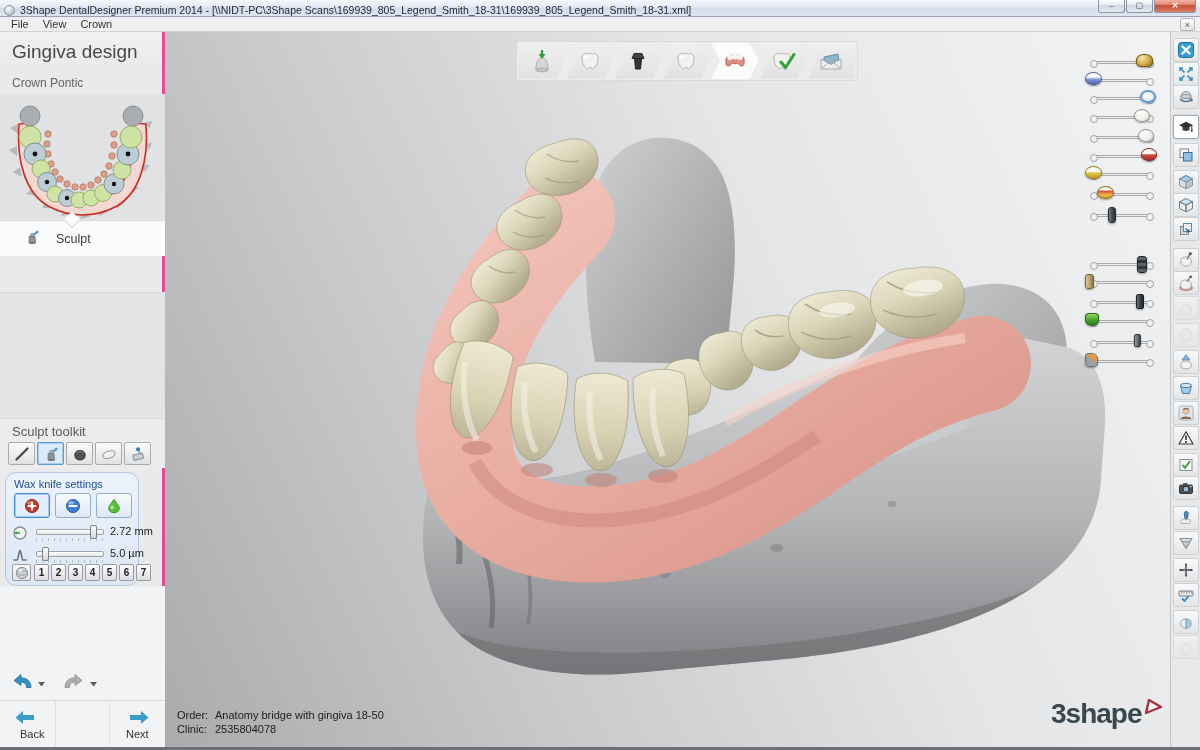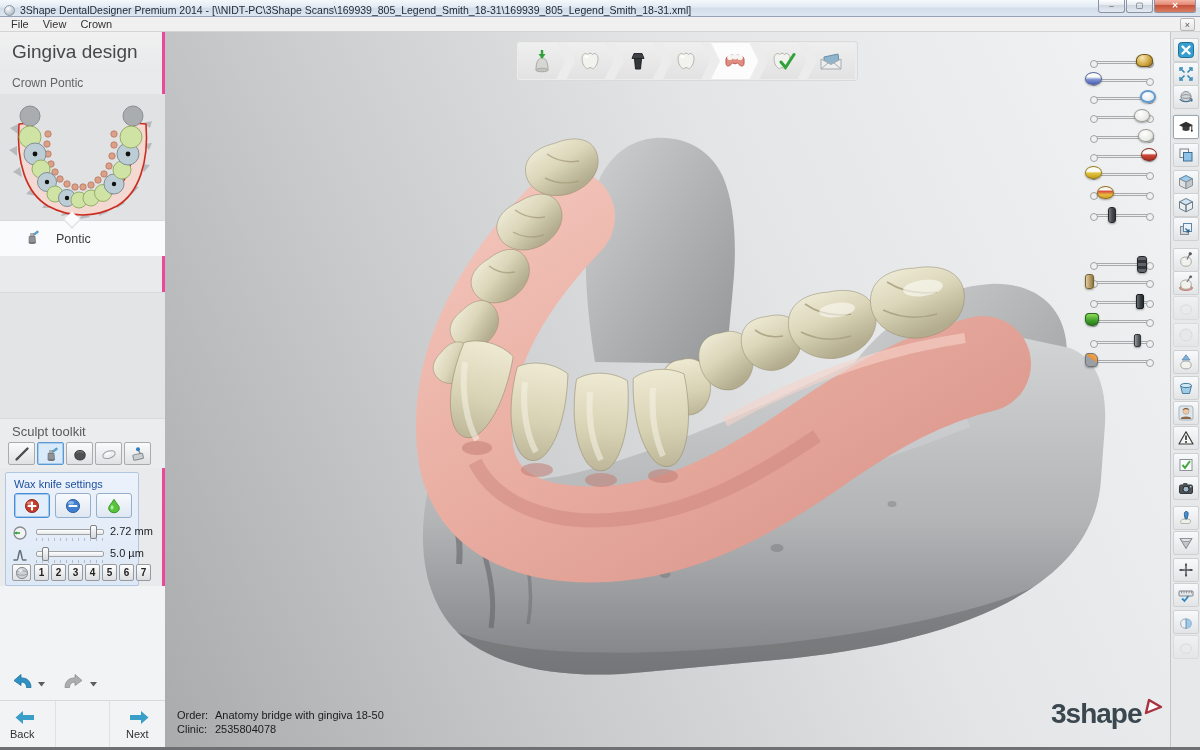--- a/index.html
+++ b/index.html
@@ -31,21 +31,21 @@
 .side-step .s-icon{width:22px;height:20px;margin:0 10px 0 24px}
 .side-step .s-label{font-size:12.5px;color:#3b3c3d}
 .side-step.active{background:#fafbfc}
 .side-step.active .notch{position:absolute;top:-7px;left:66px;width:12px;height:12px;background:#fafbfc;border-right:1px solid #d9dadb;border-bottom:1px solid #d9dadb;transform:rotate(45deg)}
 #side-mid{position:absolute;left:0;top:260px;width:165px;height:126px;background:#e3e4e6;border-top:1px solid #d9dadb}
 #sculpt-toolkit{position:absolute;left:0;top:386px;width:165px;height:50px;background:#ebecee;border-top:1px solid #d9dadb}
 #sculpt-toolkit-title{position:absolute;left:12px;top:5px;font-size:13px;color:#585a5c}
 #sculpt-tools{position:absolute;left:8px;top:23px;display:flex}
 .tool-btn{width:27px;height:23px;margin-right:2px;border:1px solid #a9abad;border-radius:2px;background:linear-gradient(#fafbfb,#dfe1e3);display:flex;align-items:center;justify-content:center}
 .tool-btn.active{border:1px solid #5a9bd5;background:#d9eafa;box-shadow:inset 0 0 0 1px #aacdee}
-#wax-panel{position:absolute;left:5px;top:440px;width:134px;height:114px;background:linear-gradient(#ecf2fb,#dde8f6);border:1px solid #b4c7e0;border-radius:2px}
+#wax-panel{position:absolute;left:5px;top:440px;width:134px;height:114px;background:linear-gradient(#ecf2fb,#dde8f6);border:1px solid #b4c7e0;border-radius:11px}
 #wax-title{position:absolute;left:8px;top:5px;font-size:11px;color:#1c4f9d}
 #wax-modes{position:absolute;left:8px;top:20px;display:flex}
 .mode-btn{width:36px;height:25px;margin-right:5px;border:1px solid #94afcc;border-radius:3px;background:linear-gradient(#f8fafd,#dee7f1);display:flex;align-items:center;justify-content:center}
 .mode-btn.active{border:1px solid #468ed4;box-shadow:inset 0 0 0 1px #a3c8ec;background:#e2eefb}
 #wax-sliders{position:absolute;left:6px;top:50px;width:142px}
 .wax-slider-row{position:relative;height:22px}
 .wax-slider-row .ws-icon{position:absolute;left:0;top:2px;width:16px;height:16px}
 .ws-track{position:absolute;left:24px;top:6px;width:68px;height:6px;background:linear-gradient(#ffffff,#e5e6e8);border:1px solid #a2a4a6;border-radius:2px}
 .ws-ticks{position:absolute;left:24px;top:15px;width:68px;height:3px;background:repeating-linear-gradient(90deg,#a9bacd 0 1px,transparent 1px 6px);opacity:.9}
 .ws-thumb{position:absolute;top:-5px;width:7px;height:14px;background:linear-gradient(#fdfdfd,#d5d8dc);border:1px solid #7e8286;border-radius:2px}
@@ -209,21 +209,21 @@
         <div class="side-step active">
           <div class="notch"></div>
           <span class="s-icon">
             <svg class="ic16" viewBox="0 0 18 18">
               <path d="M10.5 5.5 L15.2 2 L16.4 3.6 L11.8 7 Z" fill="#58a7d8" stroke="#3a7aa5" stroke-width=".6"></path>
               <rect x="7.6" y="5.2" width="3.4" height="3.2" fill="#aeb3b8" stroke="#7d8287" stroke-width=".6"></rect>
               <path d="M5.8 8.2 H12.4 L13 15.4 C13 16.6 5.6 16.6 5.6 15.4 Z" fill="#8e9398" stroke="#5f6468" stroke-width=".7"></path>
               <ellipse cx="9.3" cy="15.6" rx="3.7" ry="1.1" fill="#6f7478"></ellipse>
             </svg>
           </span>
-          <span class="s-label">Pontic</span>
+          <span class="s-label">Sculpt</span>
         </div>
       </div>
     <div id="side-mid"></div>
 
     <div id="sculpt-toolkit">
       <div id="sculpt-toolkit-title">Sculpt toolkit</div>
       <div id="sculpt-tools">
           <div class="tool-btn">
             <span>
               <svg class="ic16" viewBox="0 0 16 16">
@@ -372,21 +372,21 @@
             </svg>
           </span>
       </div>
       <div id="nav-row">
         <div class="nav-cell">
           <span class="nav-arrow js-icon" style="left:14px">
               <svg width="22" height="15" viewBox="0 0 22 15">
                 <path d="M9 1 L1.5 7.5 L9 14 L9 10 L20 10 L20 5 L9 5 Z" fill="#3a9fc8"></path>
               </svg>
             </span>
-          <span class="nav-label" style="left:10px">Back</span>
+          <span class="nav-label" style="left:20px">Back</span>
         </div>
         <div class="nav-cell mid"></div>
         <div class="nav-cell">
           <span class="nav-arrow js-icon" style="left:18px">
               <svg width="22" height="15" viewBox="0 0 22 15">
                 <path d="M13 1 L20.5 7.5 L13 14 L13 10 L2 10 L2 5 L13 5 Z" fill="#3a9fc8"></path>
               </svg>
             </span>
           <span class="nav-label" style="left:16px">Next</span>
         </div>

